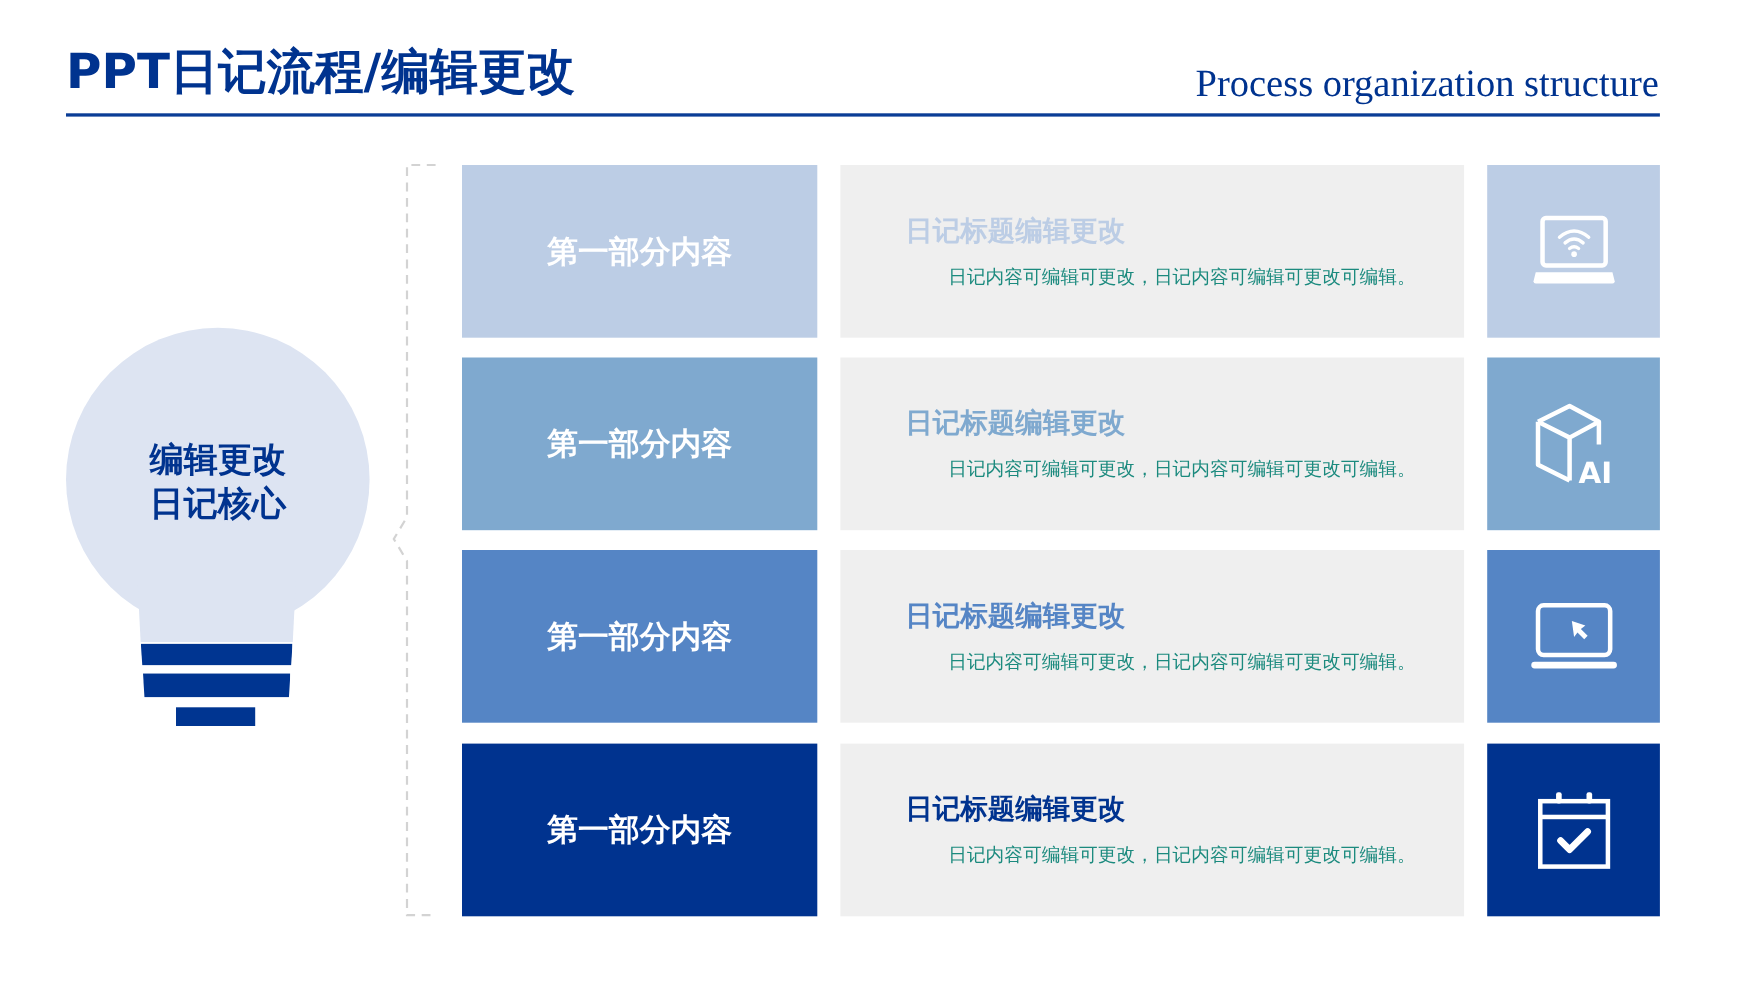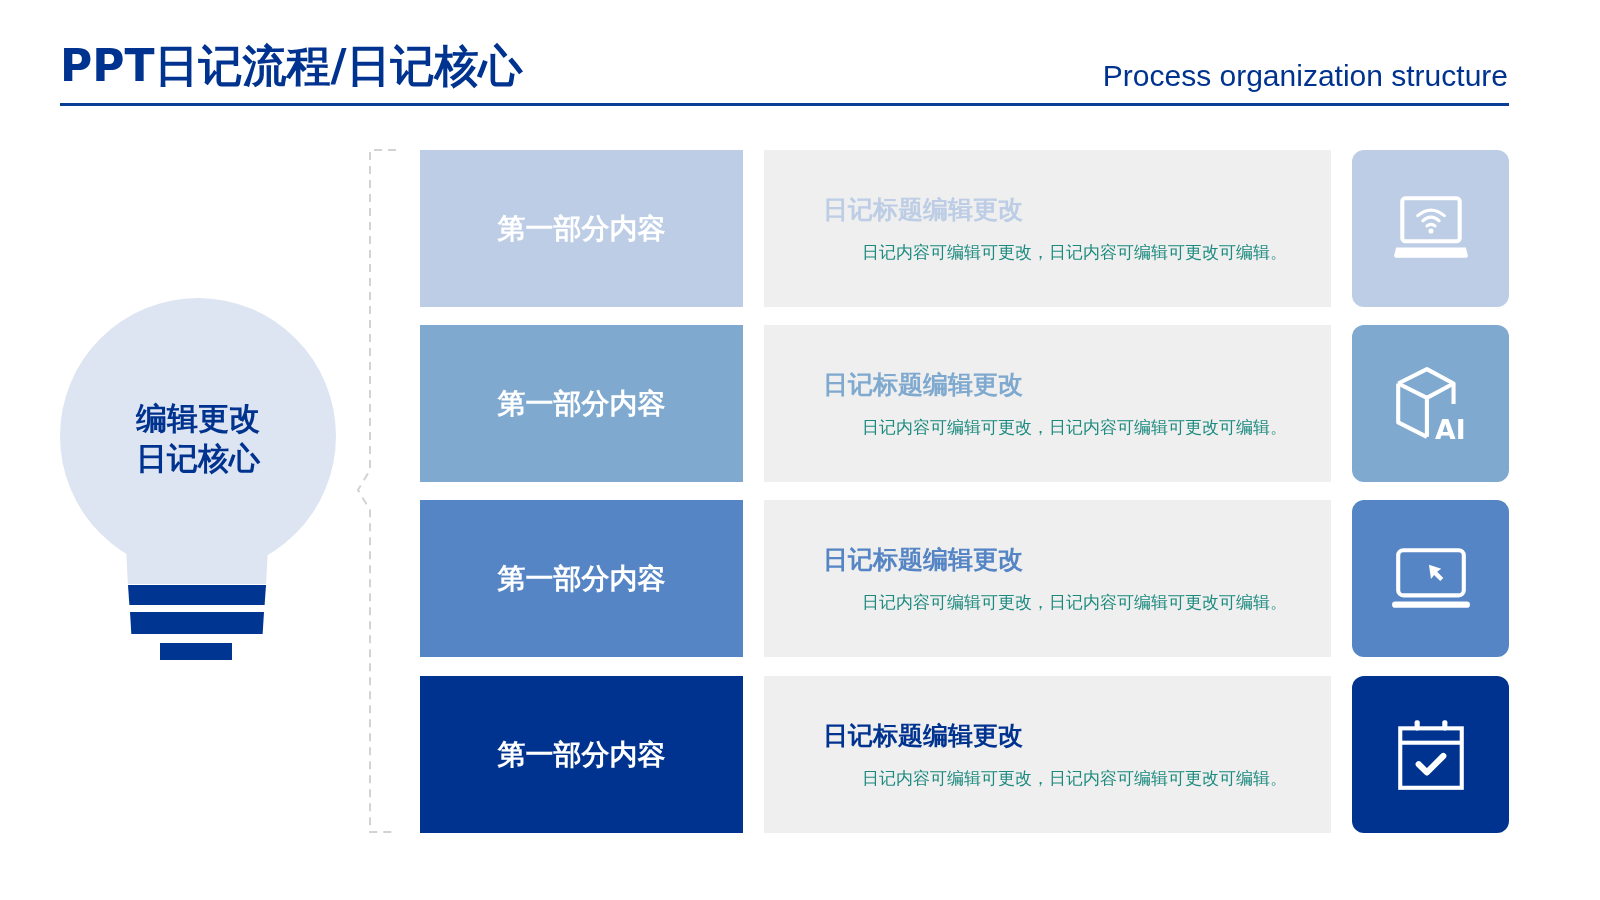--- a/index.html
+++ b/index.html
@@ -6,22 +6,22 @@
   html, body { width: 1600px; height: 900px; background: #ffffff; overflow: hidden; }
   body { position: relative; font-family: "DejaVu Sans", "Liberation Sans", sans-serif; }
 
   .title {
     position: absolute; left: 60px; top: 36px;
     font-size: 44px; font-weight: bold; color: #00338f;
     letter-spacing: 0px; line-height: 60px;
   }
   .subtitle {
     position: absolute; right: 92px; top: 56px;
-    font-family: Liberation Sans, sans-serif;
-    font-size: 30px; color: #00338f; line-height: 40px;
+    font-family: Liberation Serif, serif;
+    font-size: 35px; color: #00338f; line-height: 40px;
   }
   .rule {
     position: absolute; left: 60px; top: 103px; width: 1449px; height: 3px;
     background: #0a3d96;
   }
 
   
   .bulb { position: absolute; left: 58px; top: 298px; width: 280px; height: 380px; }
   .bulb-head {
     position: absolute; left: 2px; top: 0; width: 276px; height: 276px;
@@ -58,28 +58,28 @@
   .content-title {
     position: absolute; left: 59px; top: 44px;
     font-size: 25px; font-weight: bold; line-height: 32px;
   }
   .content-desc {
     position: absolute; left: 59px; top: 90px;
     font-size: 17px; color: #1b8a7e; line-height: 24px; margin-left: 39px;
   }
   .icon-box {
     position: absolute; left: 1352px; top: 0; width: 157px; height: 157px;
-    display: flex; align-items: center; justify-content: center; border-radius: 12px;
+    display: flex; align-items: center; justify-content: center;
   }
   .icon-box svg { width: 82px; height: 82px; }
 </style>
 </head>
 <body>
 
-<div class="title">PPT日记流程/日记核心</div>
+<div class="title">PPT日记流程/编辑更改</div>
 <div class="subtitle">Process organization structure</div>
 <div class="rule"></div>
 
 <div class="bulb">
   <div class="bulb-head"></div>
   <div class="bulb-neck"></div>
   <div class="bulb-text">
     <div>编辑更改</div>
     <div>日记核心</div>
   </div>

